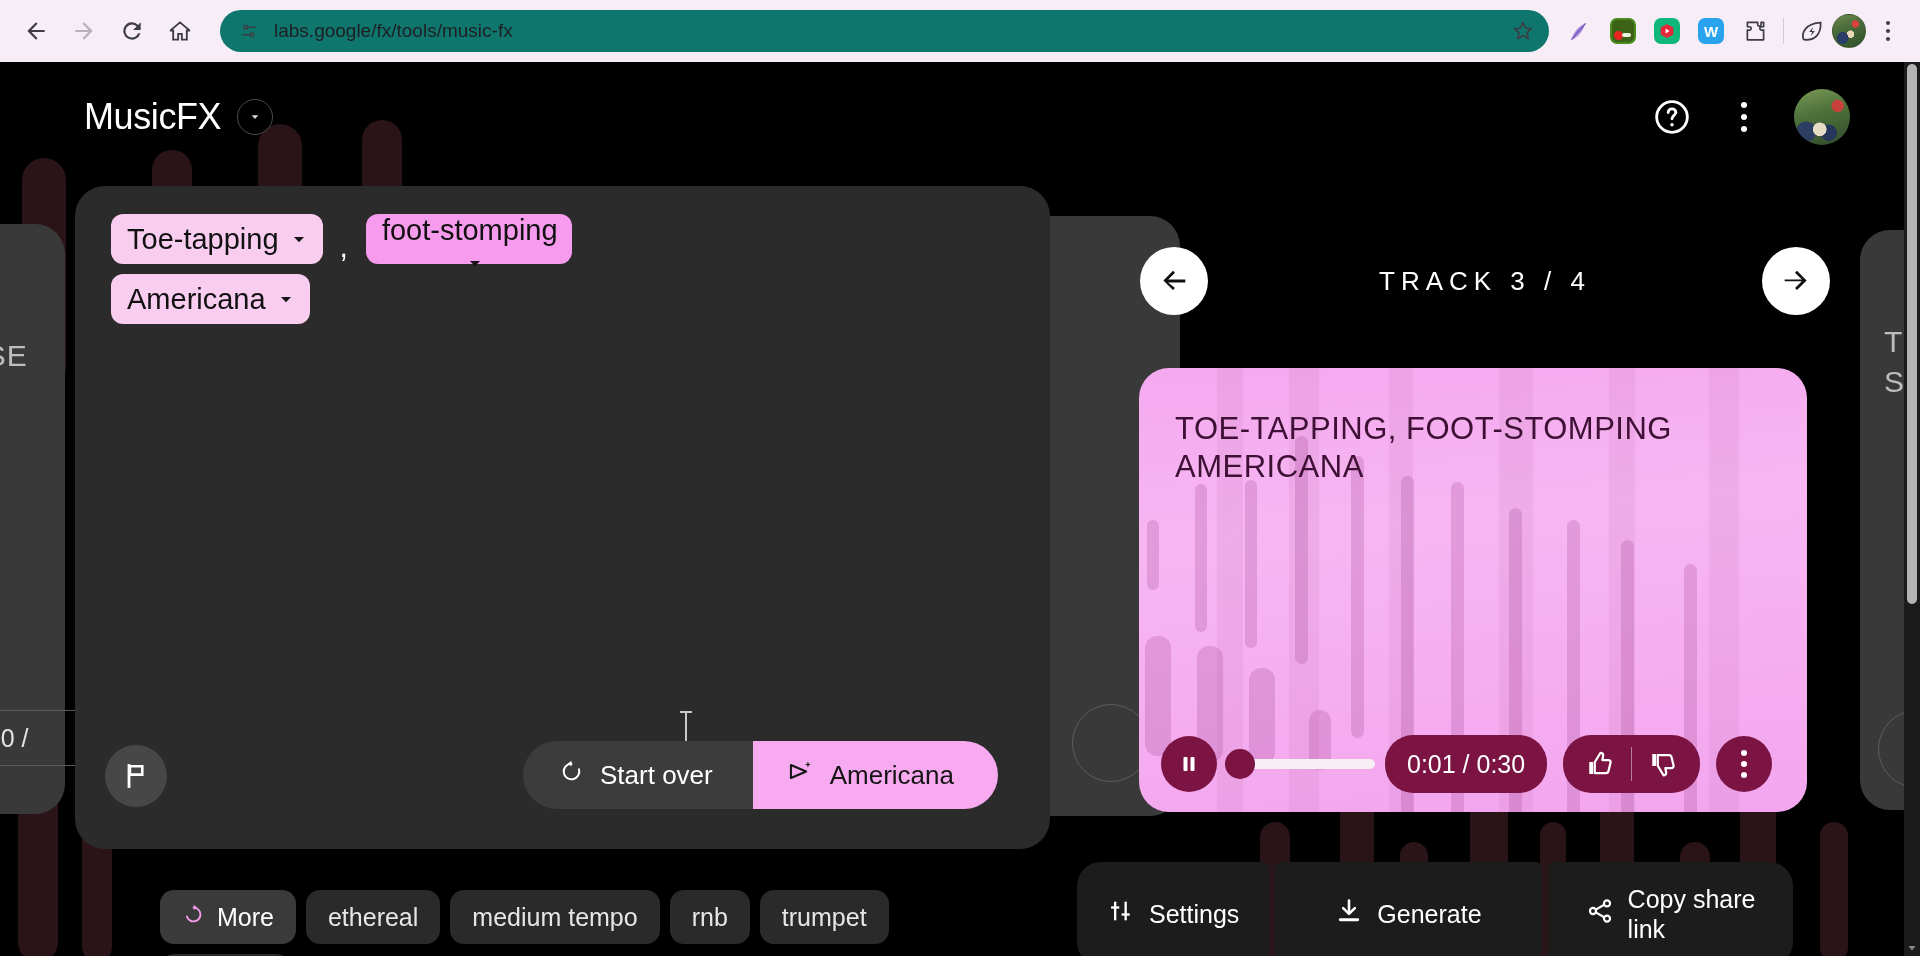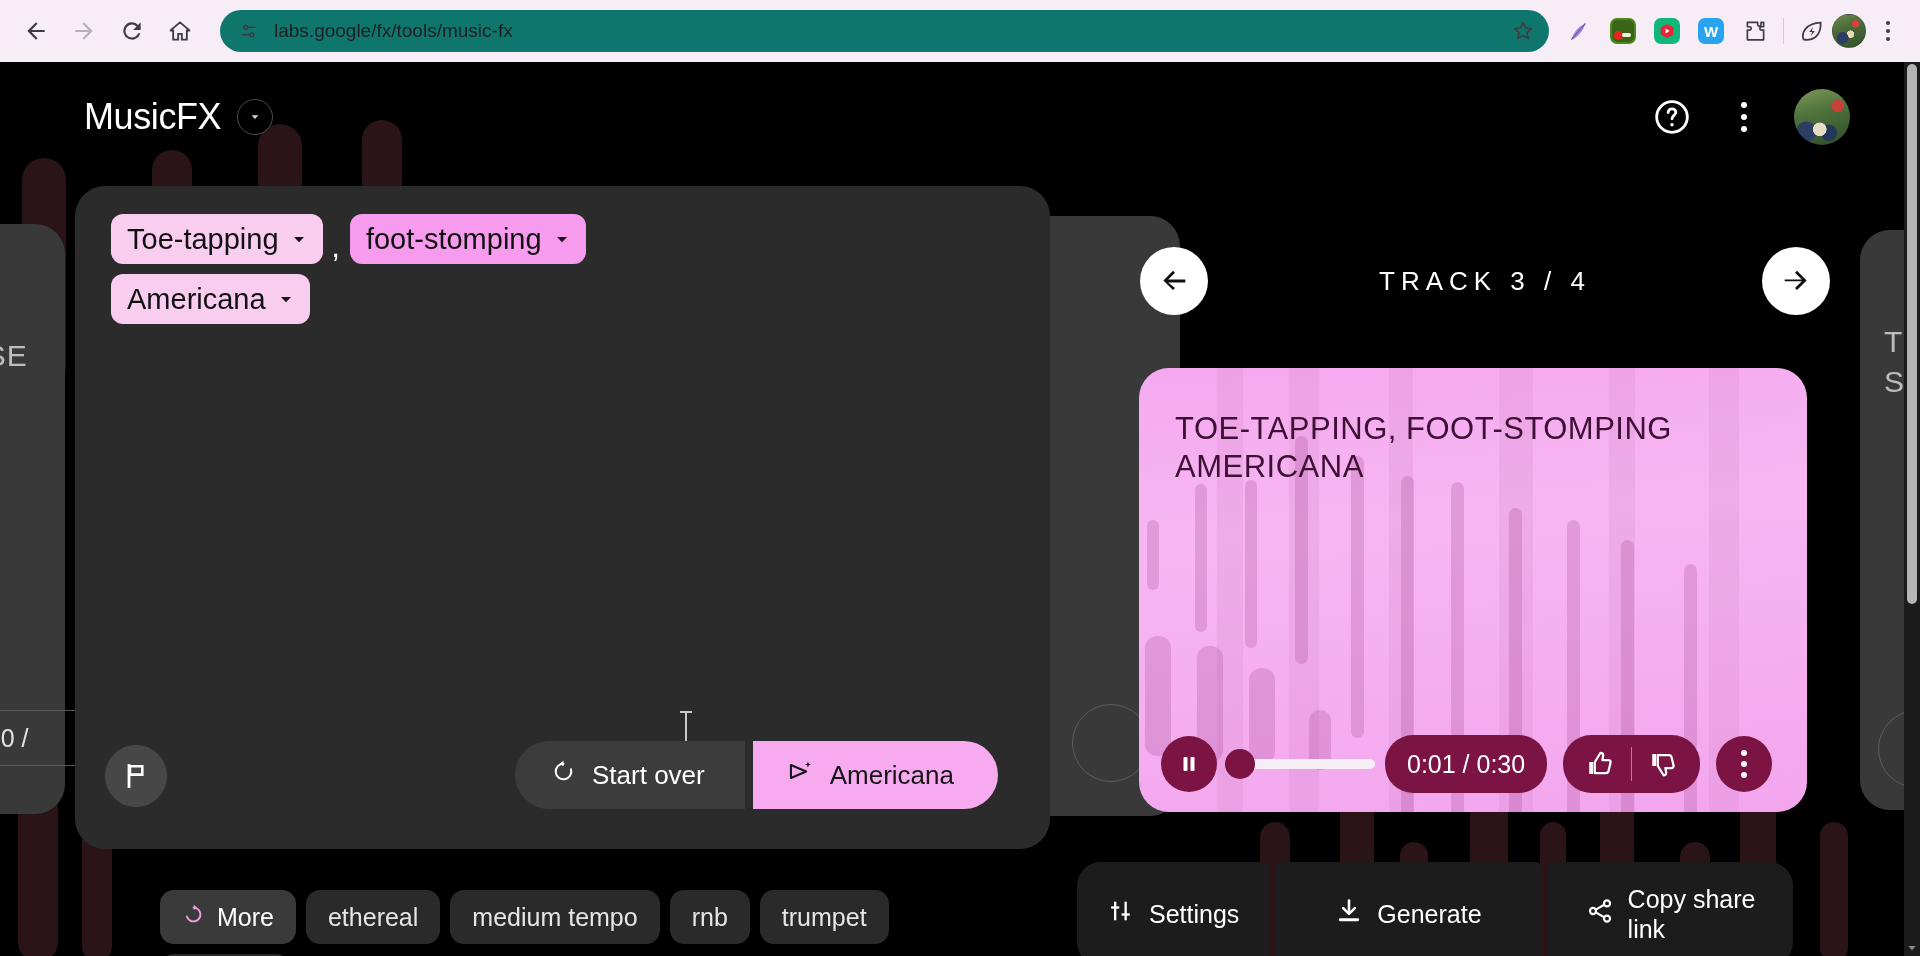--- a/index.html
+++ b/index.html
@@ -107,21 +107,21 @@
       linear-gradient(165deg,#7d9a58 0%,#51753d 38%,#2f4a2a 100%);
   }
 
   
   .prompt-panel{
     position:absolute; left:75px; top:124px; width:975px; height:663px;
     background:#2b2b2b; border-radius:30px; z-index:14;
   }
   .chips{
     position:absolute; left:36px; top:28px; right:36px;
-    display:flex; flex-wrap:wrap; align-items:center; gap:0 8px;
+    display:flex; flex-wrap:wrap; align-items:center; gap:0 16px;
   }
   .chip{
     height:50px; border-radius:12px; display:inline-flex; align-items:center;
     padding:0 14px 0 16px; font-size:29px; color:#111; margin-bottom:10px;
     font-weight:500;
   }
   .chip .cv{ margin-left:10px; }
   .comma{ color:#fff; font-size:30px; margin:0 2px 10px 1px; align-self:flex-end; }
 
   .caret-text{
@@ -134,21 +134,21 @@
     content:""; position:absolute; left:-5px; top:0; width:12px; height:2px; background:#c9c9c9;
     box-shadow:0 42px 0 0 #c9c9c9;
   }
 
   .flag-btn{
     position:absolute; left:30px; bottom:42px; width:62px;height:62px;border-radius:50%;
     background:#474747; display:flex;align-items:center;justify-content:center;
   }
   .actions{
     position:absolute; right:52px; bottom:40px; display:flex; align-items:stretch;
-    border-radius:36px; overflow:hidden; height:68px;gap:8px;
+    border-radius:36px; overflow:hidden; height:68px;
   }
   .btn-startover{
     background:#3c3c3c; color:#fff; font-size:26px; display:flex;align-items:center;gap:16px;
     padding:0 40px 0 36px;
   }
   .btn-generate{
     background:#f7aaf0; color:#151515; font-size:26px; display:flex;align-items:center;gap:16px;
     padding:0 44px 0 34px;
   }
 
@@ -399,21 +399,21 @@
     <div class="chips">
       <div class="chip" style="background:#f9cdf0;">
         <span>Toe-tapping</span>
         <span class="cv">
           <svg width="20" height="20" viewBox="0 0 24 24">
               <path d="M6 9.5 12 16l6-6.5z" fill="#151515"></path>
             </svg>
         </span>
       </div>
       <span class="comma">,</span>
-      <div class="chip" style="background:#f79bee;">
+      <div class="chip" style="background:#f79bee;flex-direction:column;">
         <span>foot-stomping</span>
         <span class="cv">
           <svg width="20" height="20" viewBox="0 0 24 24">
               <path d="M6 9.5 12 16l6-6.5z" fill="#151515"></path>
             </svg>
         </span>
       </div>
       <div style="flex-basis:100%;height:0;"></div>
       <div class="chip" style="background:#f9cdf0;">
         <span>Americana</span>

